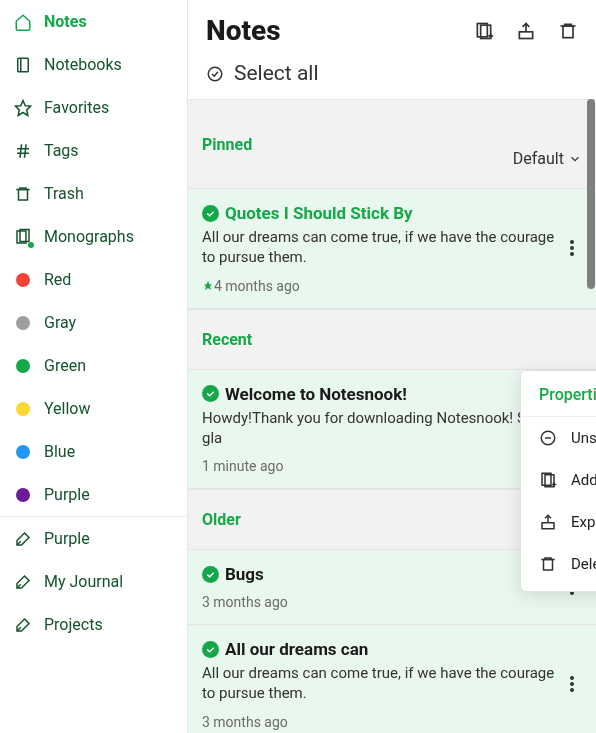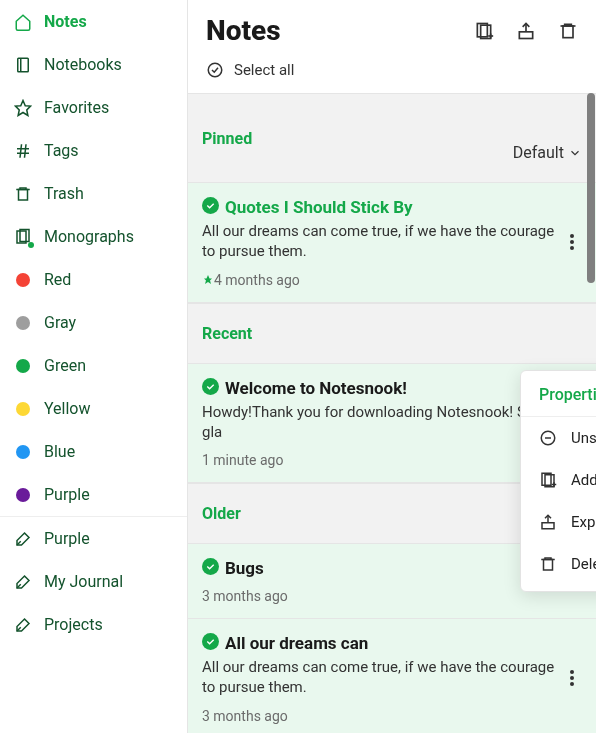--- a/index.html
+++ b/index.html
@@ -47,21 +47,21 @@
     display: flex;
     align-items: center;
     justify-content: space-between;
   }
   .topbar h1 { font-size: 28px; font-weight: 800; }
   .topbar-actions { display: flex; gap: 22px; }
   .topbar-actions .ic { width: 20px; height: 20px; cursor:pointer; color:#333; }
   .select-row {
     display:flex; align-items:center; gap:10px;
     padding: 6px 18px 14px 18px;
-    color:#333; font-size:15px;
+    color:#333; font-size:21px;
   }
   .select-row .ic { width:18px; height:18px; }
   .section-strip {
     background: #f2f2f2;
     border-top: 1px solid #e5e5e5;
     border-bottom: 1px solid #e5e5e5;
     padding: 20px 14px;
     display:flex; align-items:center; justify-content:space-between;
     color:#14a849; font-weight:700; font-size:16px;
   }
@@ -74,21 +74,21 @@
     position:absolute; right:1px; top:0; width:8px; height:190px;
     background:#7f7f7f; border-radius:4px;
   }
   .note {
     padding: 14px 40px 14px 14px;
     border-bottom: 1px solid #e5e5e5;
     background: #e9f8ee;
     position: relative;
     cursor: pointer;
   }
-  .note-title-row { display:flex; align-items:flex-start; gap:6px; }
+  .note-title-row { display:flex; align-items:center; gap:6px; }
   .check { width:17px; height:17px; border-radius:50%; background:#14a849; display:flex; align-items:center; justify-content:center; flex-shrink:0; }
   .check svg { width:11px; height:11px; color:#fff; }
   .note-title { font-weight:700; font-size:17px; color:#1a1a1a; }
   .note-title.green { color:#14a849; }
   .note-body { margin-top:4px; color:#333; font-size:15px; line-height:1.35; }
   .note-meta { margin-top:10px; color:#6b6b6b; font-size:14px; display:flex; align-items:center; }
   .kebab {
     position:absolute; right:12px; top:50%; transform:translateY(-50%);
     width:24px; height:24px; display:flex; align-items:center; justify-content:center;
     cursor:pointer; color:#333;

